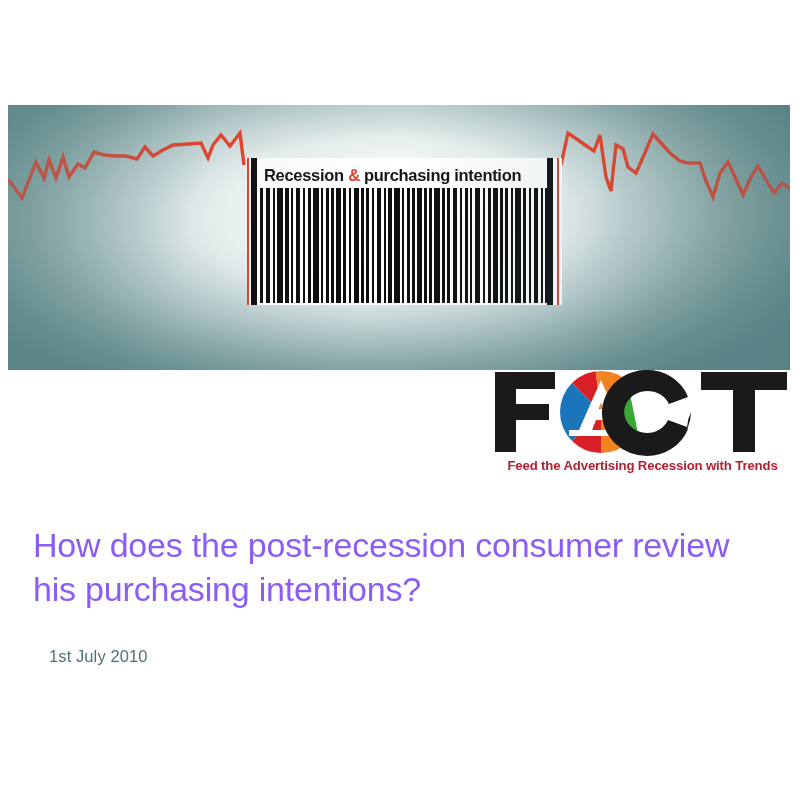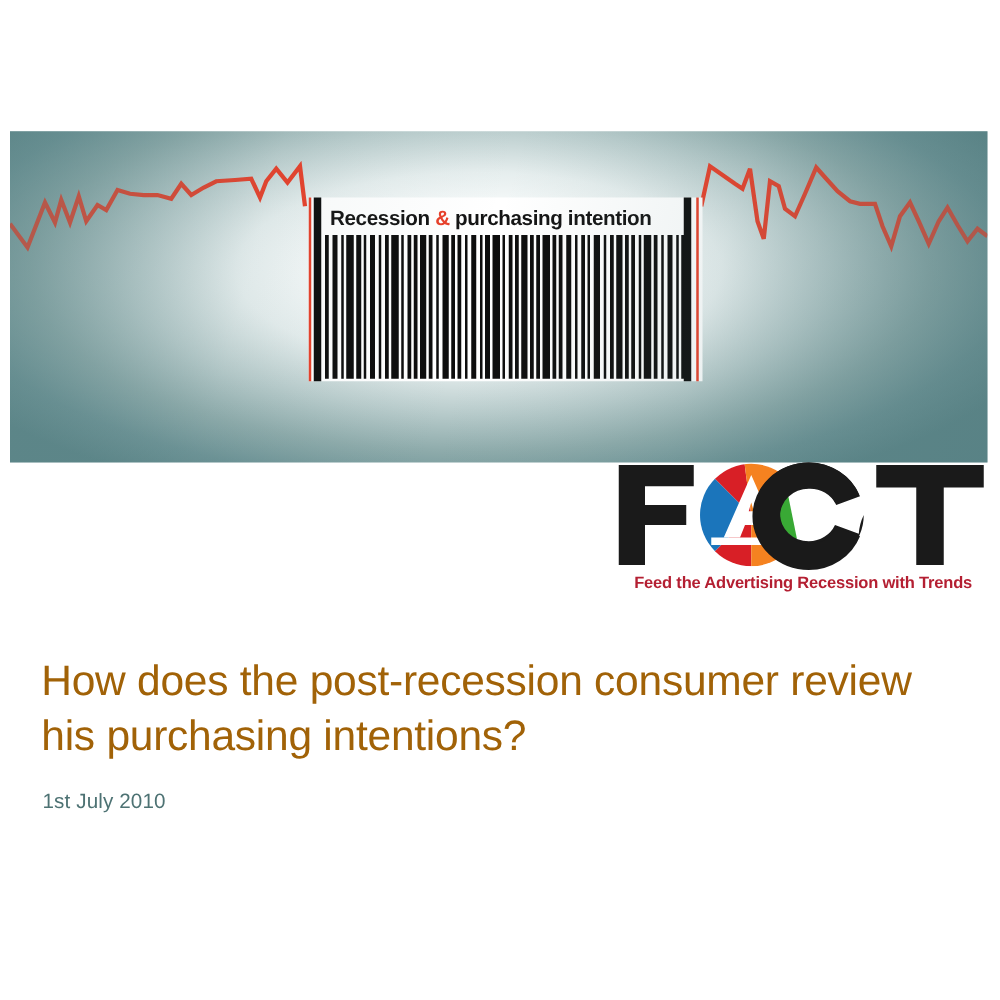--- a/index.html
+++ b/index.html
@@ -140,25 +140,25 @@
     left: 33px;
     top: 523px;
     width: 730px;
   }
   #deck-title {
     margin: 0;
     font-family: "Liberation Sans", sans-serif;
     font-weight: normal;
     font-size: 34px;
     line-height: 44px;
-    color: #a16207;
+    color: #8b5cf6;
     letter-spacing: -0.2px;
   }
   #deck-date {
-    margin: 1px;
+    margin: 16px;
     padding-top: 19px;
     font-family: "Liberation Sans", sans-serif;
     font-weight: normal;
     font-size: 16.5px;
     line-height: 21px;
     color: #4d7273;
     letter-spacing: 0.1px;
   }
 </style>
 </head>

